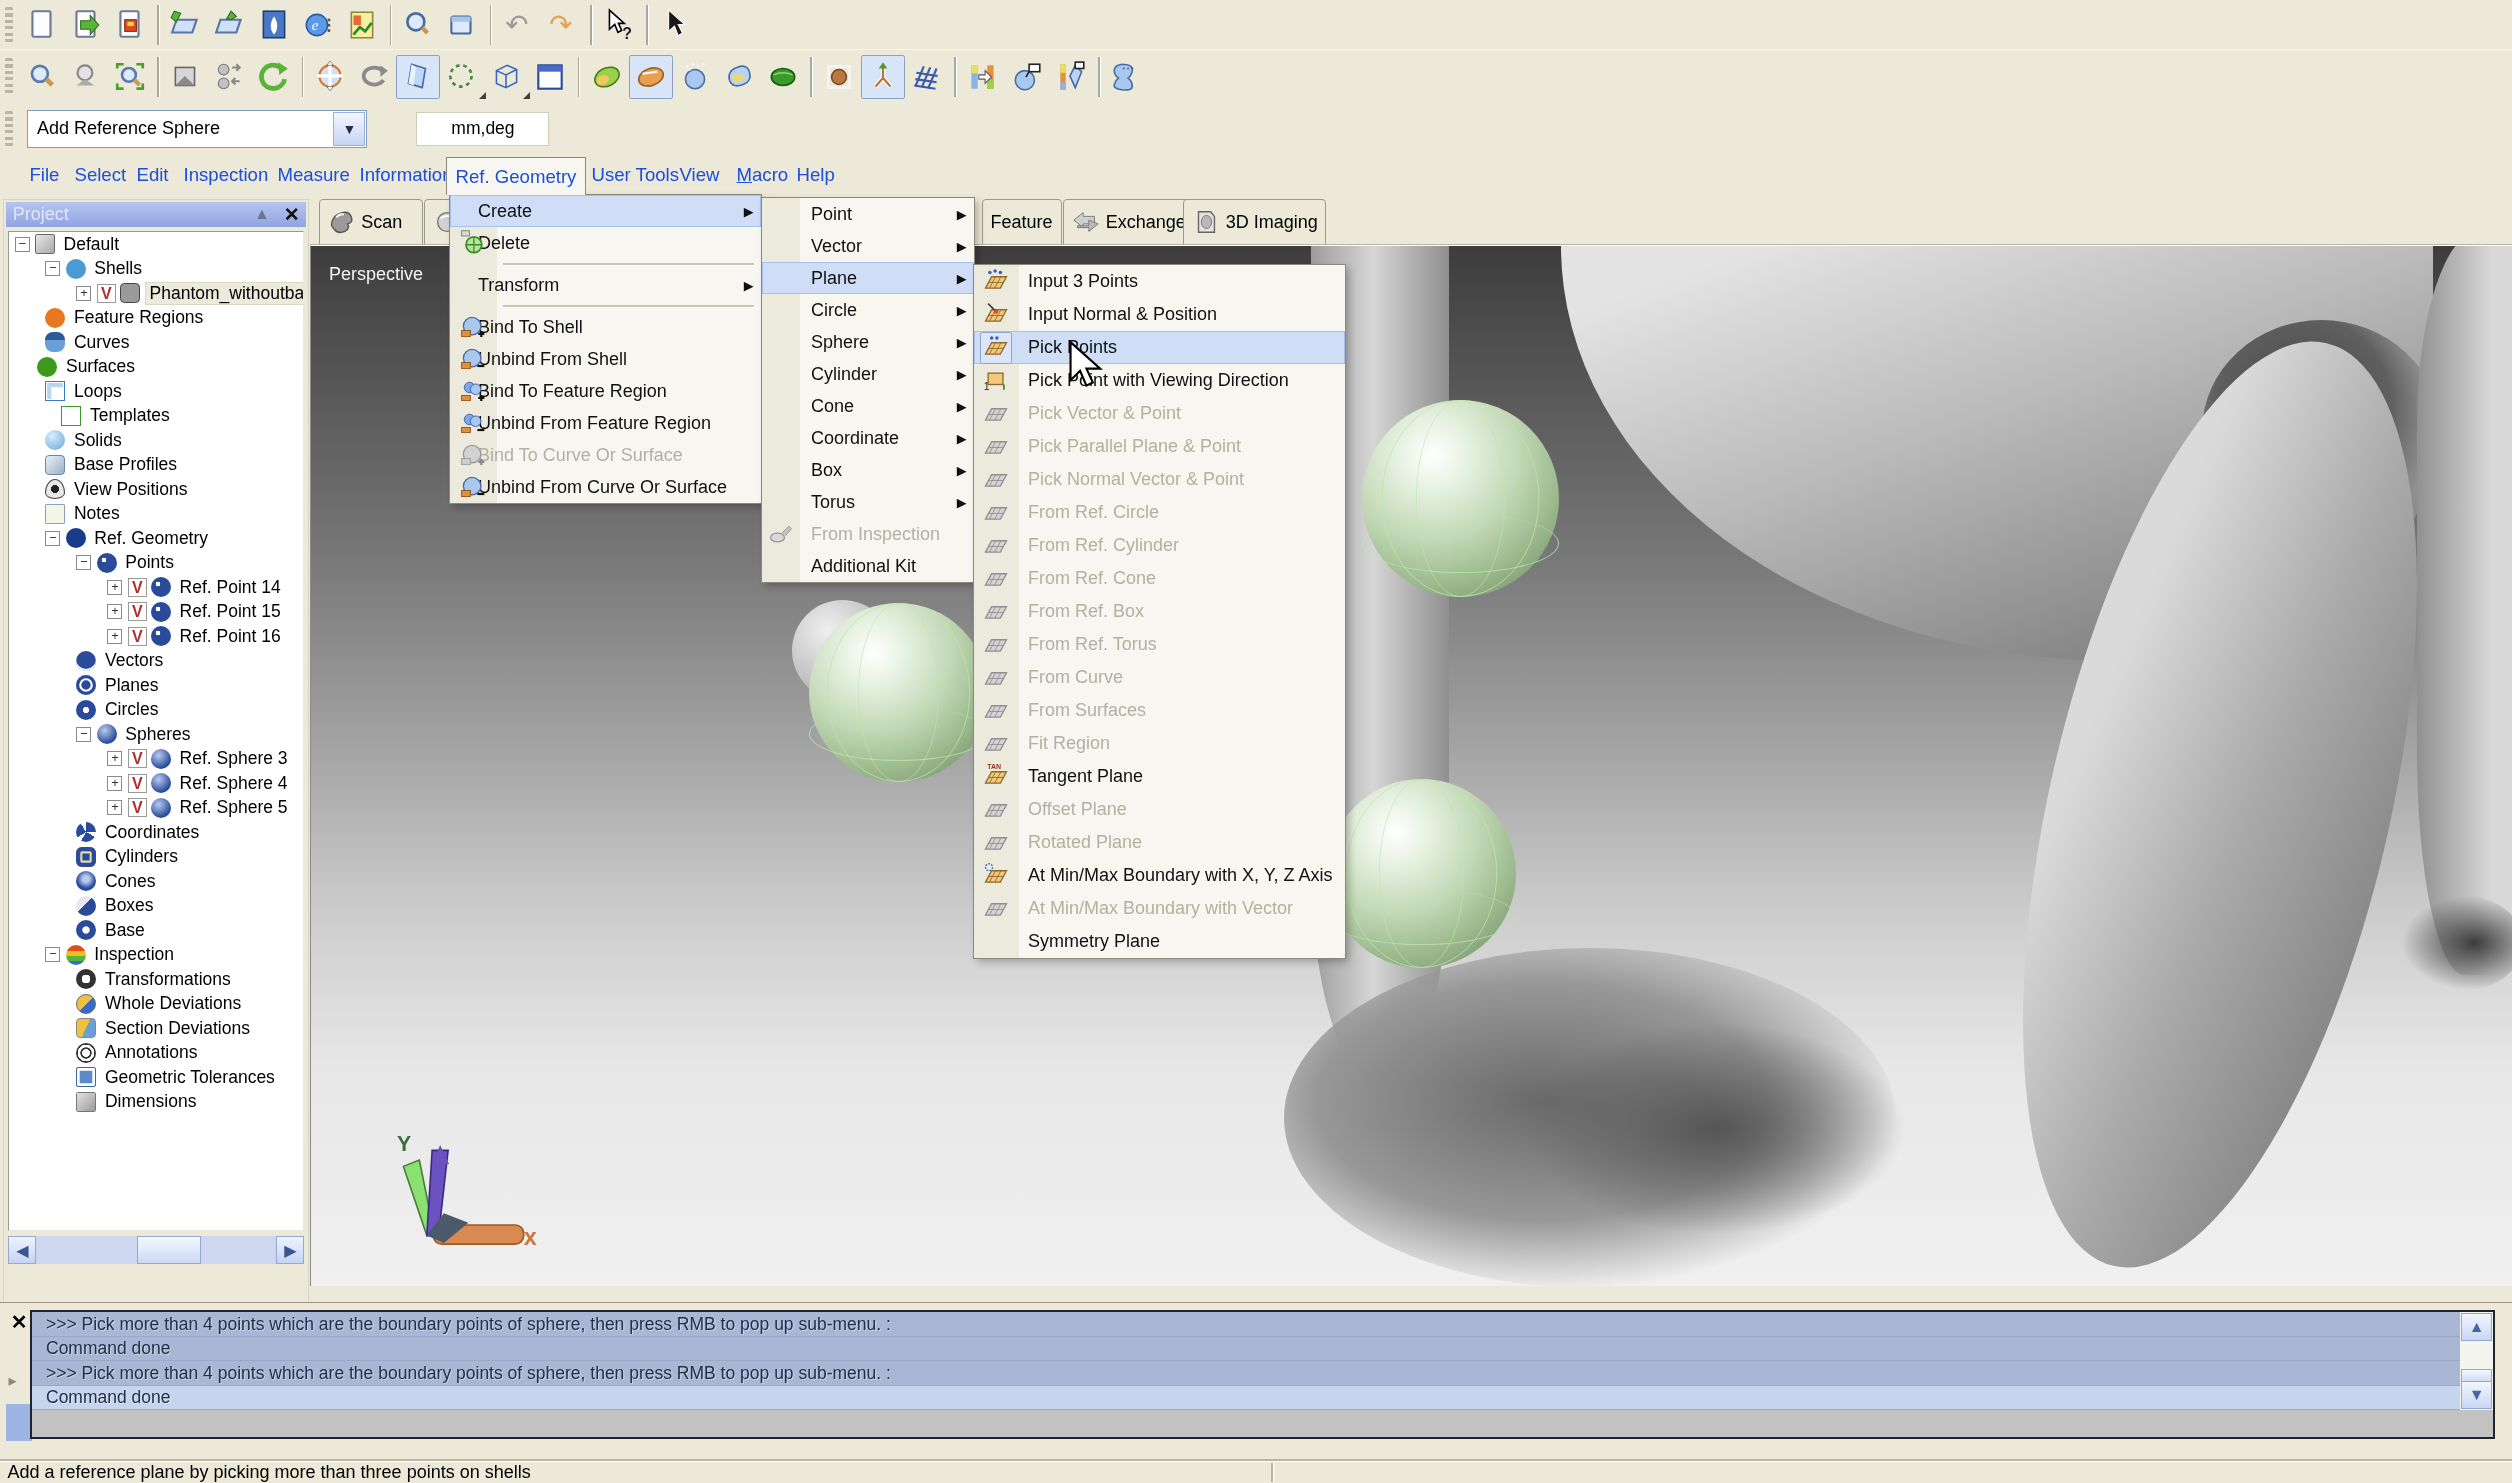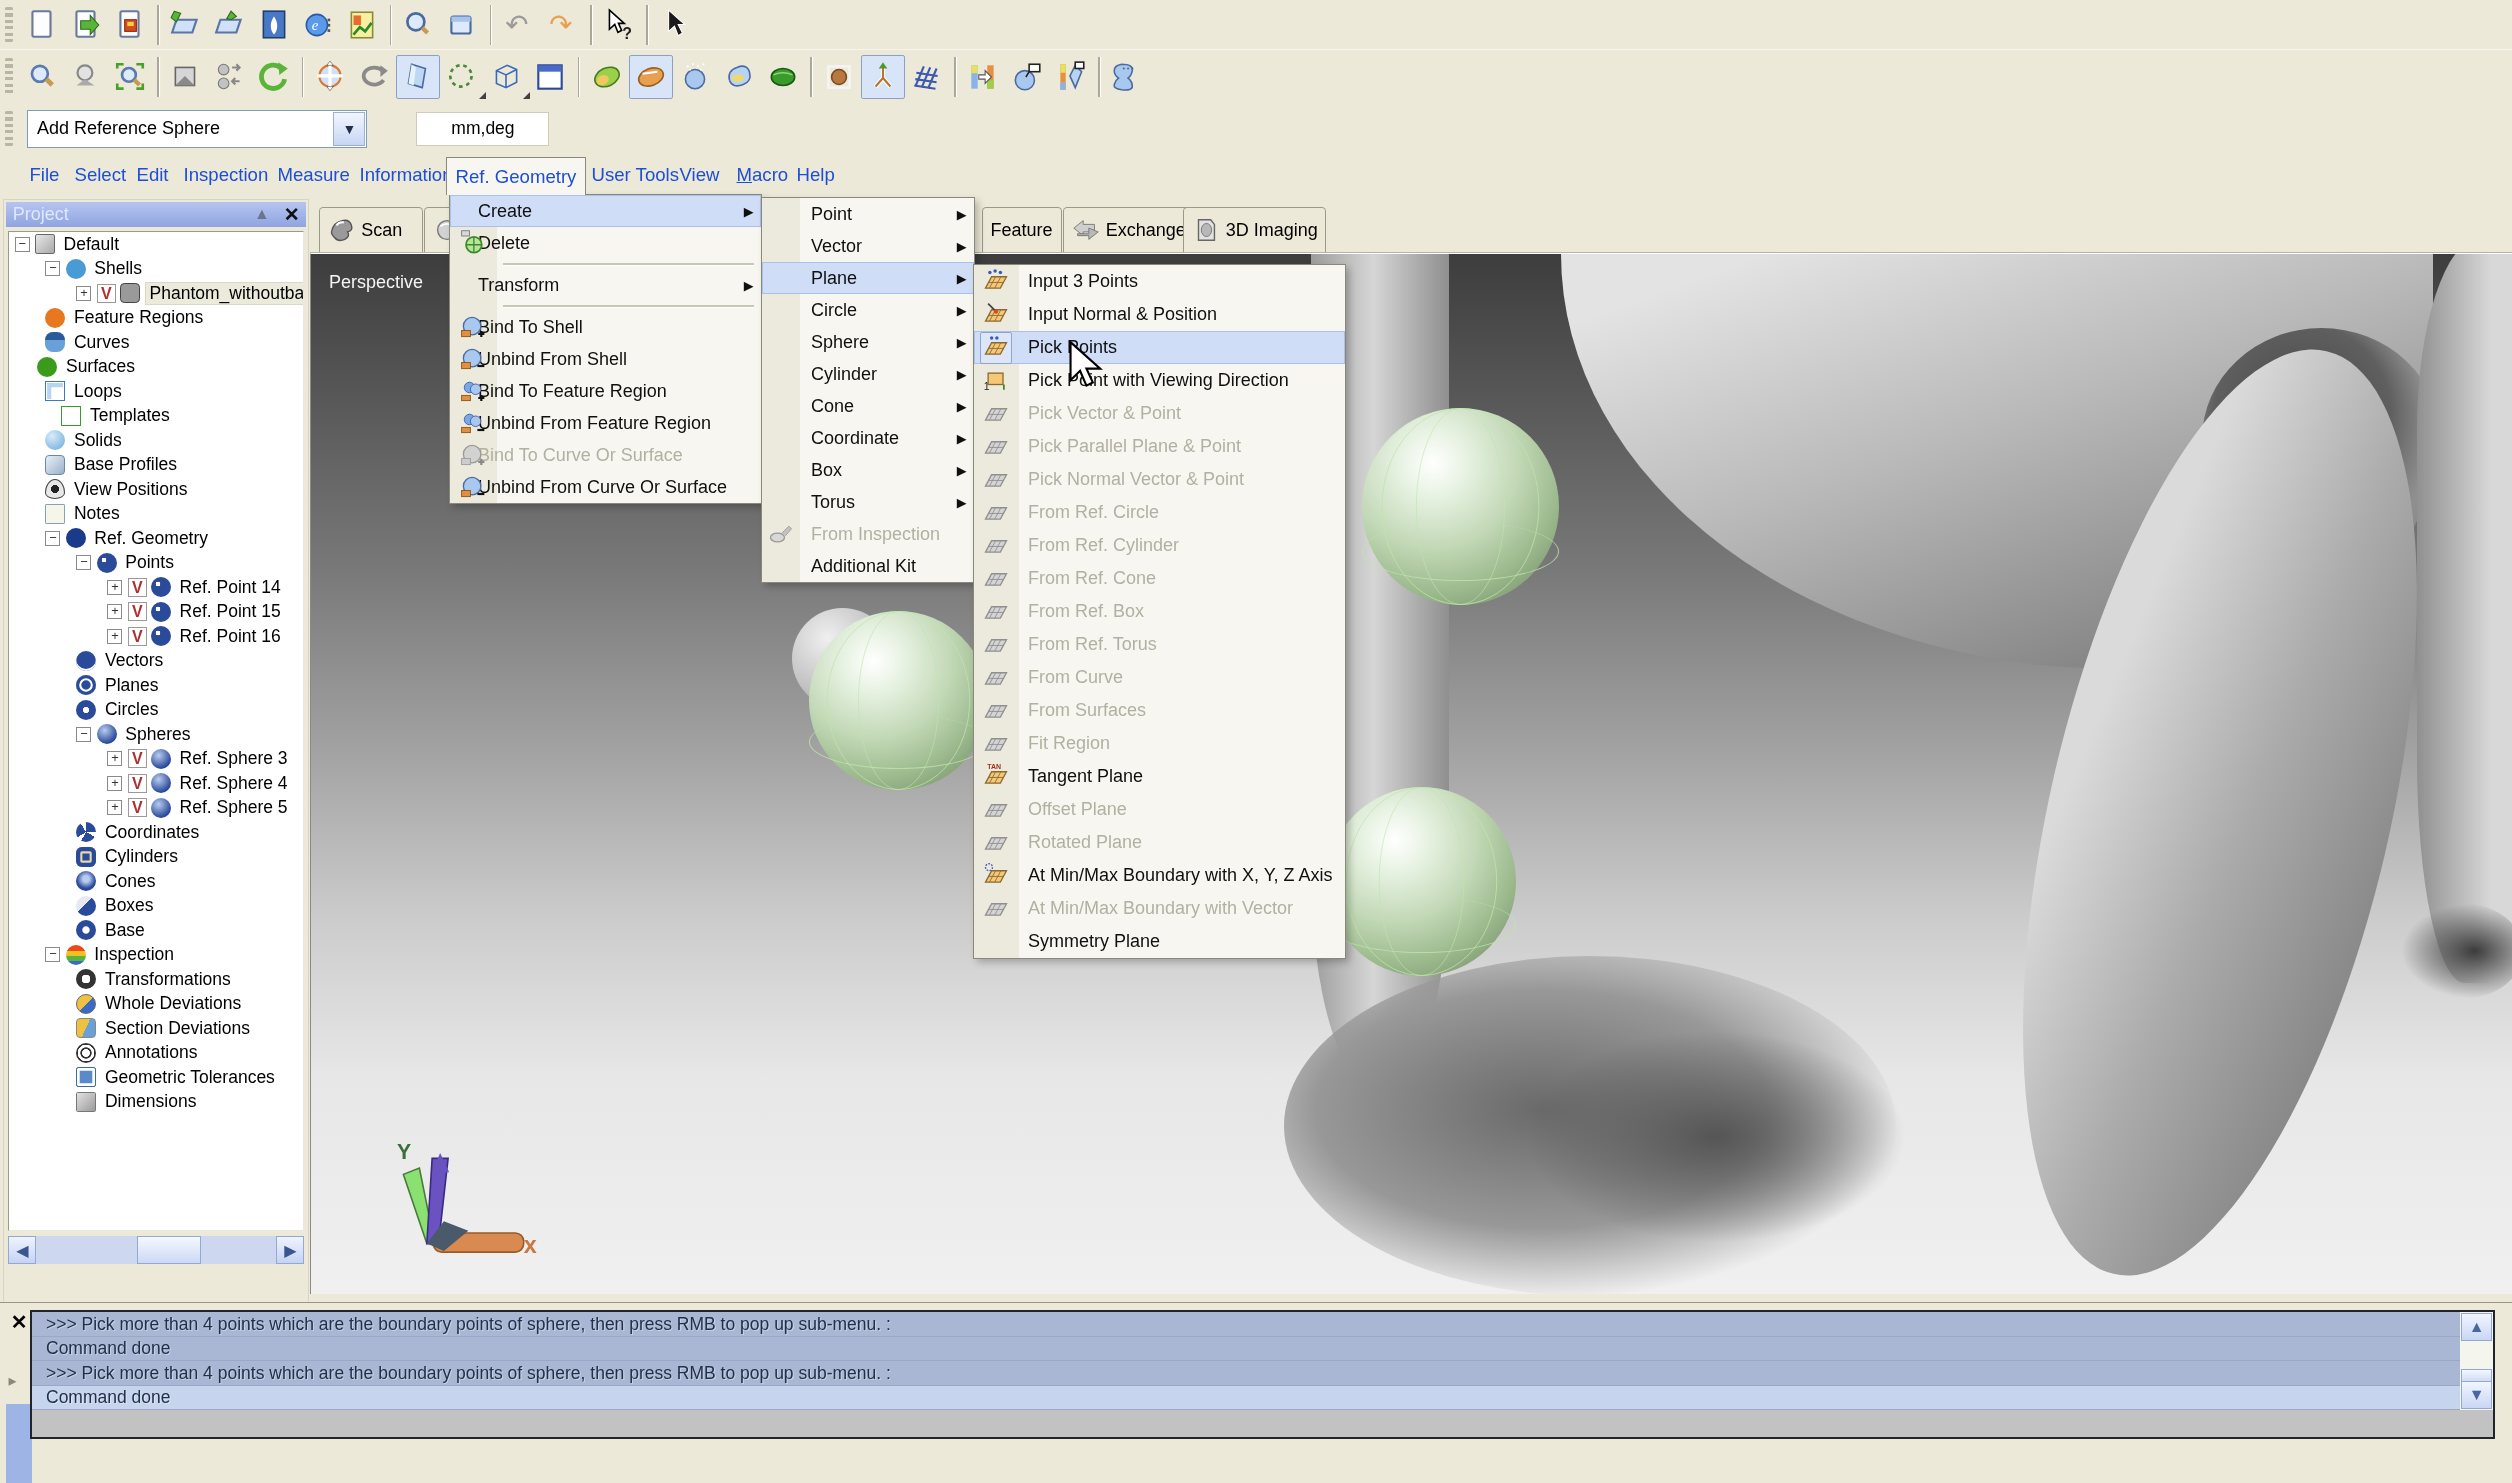--- a/index.html
+++ b/index.html
@@ -50,21 +50,21 @@
   .pp-hscroll { position:absolute; left:4.3px; top:1036px; width:296px; height:28px; background:#f2f0e4; display:flex; }
   .hs-btn { width:28px; height:28px; background:linear-gradient(180deg,#eef3ff,#c6d3f2); border:1.1px solid #93a9d4; color:#3a5590; font-size:16px; display:flex; align-items:center; justify-content:center; }
   .hs-track { flex:1; background:#cdd8f0; position:relative; }
   .hs-thumb { position:absolute; left:42%; top:0; width:64px; height:28px; background:linear-gradient(180deg,#f4f8ff,#cdd9f4); border:1.1px solid #93a9d4; }
   .pp-tabs { position:absolute; left:2.1px; bottom:2.1px; height:35px; display:flex; }
   .pp-tab { display:flex; align-items:center; padding:0 9.6px; font-size:17.5px; border:1.1px solid #9a9a8a; border-top-color:#fff; background:#e4e1d0; margin-right:2.1px; border-radius:0 0 5.3px 5.3px; }
   .pp-tab.active { background:#f7f5ec; font-weight:normal; }
   .pp-tab svg { width:23.4px; height:23.4px; margin-right:5.3px; }
 
   
-  .viewport { position:absolute; left:310px; top:203px; width:2202px; height:1091px; }
+  .viewport { position:absolute; left:310px; top:195px; width:2202px; height:1091px; }
   .tabstrip { position:absolute; top:0; left:0; width:100%; height:50px; background:#ece9d8; border-bottom:1.1px solid #b8b4a4; }
   .vtab { position:absolute; top:4.3px; height:45px; background:#ece9d8; border:1.1px solid #9a9a8a; border-bottom:none; display:flex; align-items:center; padding:0 7.4px; font-size:18px; color:#000; border-radius:4.3px 4.3px 0 0; }
   .vtab svg { width:30px; height:30px; margin-right:4.3px; }
   .canvas { position:absolute; left:0; top:50px; width:2202px; height:1041px; overflow:hidden;
             border-left:1.1px solid #8a8a8a; border-top:1.1px solid #fff;
             background:linear-gradient(180deg,#3d3d3d 0%,#565656 13%,#787878 30%,#a3a3a3 48%,#cccccc 64%,#e7e7e7 79%,#f0f0f0 100%); }
   .persp { position:absolute; left:18px; top:18px; color:#f4f4f4; font-size:18px; }
   
   .bone { position:absolute; }
   .bone-sliver { left:1000px; top:0; width:138px; height:840px; background:linear-gradient(90deg,#9c9c9c,#d6d6d6 45%,#8f8f8f); border-radius:0 0 69px 69px / 0 0 223px 223px; }
@@ -1086,14 +1086,19 @@
           <div class="con-row hl">Command done</div>
         </div>
       <div class="con-scroll">
         <div class="sc-btn">▲</div>
         <div class="sc-thumb"></div>
         <div class="sc-btn down">▼</div>
       </div>
     </div>
   </div>
 
+  <div class="statusbar">
+    <div class="sb-groove"></div>
+    <div class="sb-text">Add a reference plane by picking more than three points on shells</div>
+    <div class="sb-div"></div>
+  </div>
 </div>
 
 
 </body></html>

